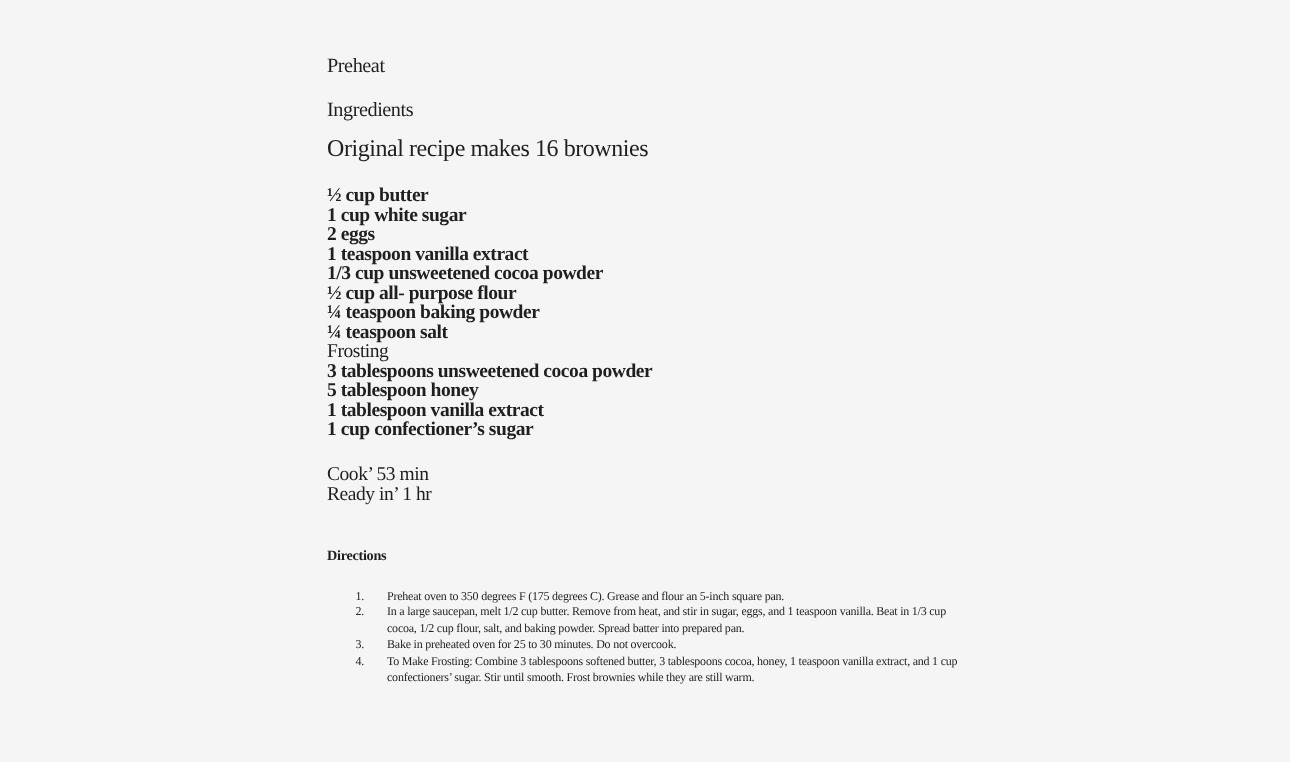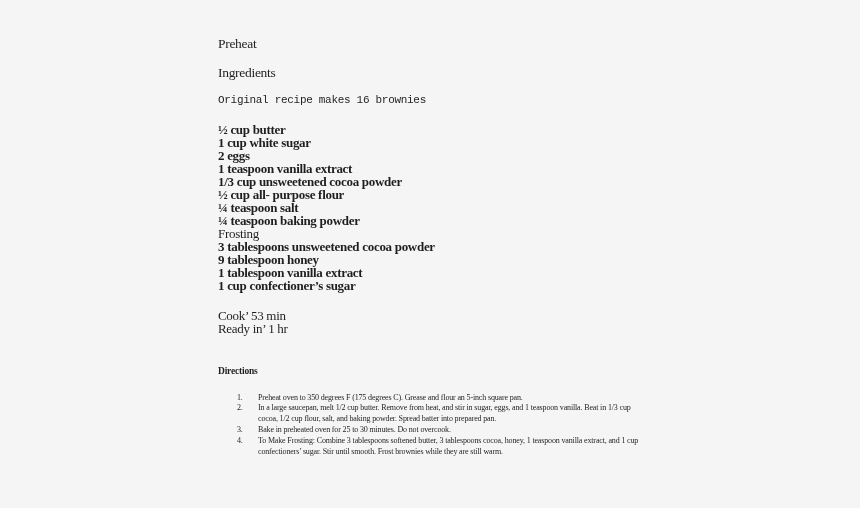--- a/index.html
+++ b/index.html
@@ -29,24 +29,23 @@
     letter-spacing: -0.3px;
   }
   .ing-heading {
     margin: 15px 0 0 0;
     font-size: 13.5px;
     line-height: 14px;
     letter-spacing: -0.3px;
   }
   .yield {
     margin: 13px 0 0 0;
-    font-size: 11px;
+    font-size: 16px;
     line-height: 14px;
     letter-spacing: -0.3px;
-    font-family: Liberation Mono, monospace;
   }
   .ingredients-block {
     margin-top: 16px;
   }
   .plain-list {
     list-style: none;
     margin: 0;
     padding: 0;
     font-weight: bold;
   }
@@ -110,27 +109,27 @@
   <p class="yield">Original recipe makes 16 brownies</p>
 
   <div class="ingredients-block">
     <ul class="plain-list">
         <li>½ cup butter</li>
         <li>1 cup white sugar</li>
         <li>2 eggs</li>
         <li>1 teaspoon vanilla extract</li>
         <li>1/3 cup unsweetened cocoa powder</li>
         <li>½ cup all- purpose flour</li>
+        <li>¼ teaspoon baking powder</li>
         <li>¼ teaspoon salt</li>
-        <li>¼ teaspoon baking powder</li>
       </ul>
     <p class="frosting-label">Frosting</p>
     <ul class="plain-list">
         <li>3 tablespoons unsweetened cocoa powder</li>
-        <li>9 tablespoon honey</li>
+        <li>5 tablespoon honey</li>
         <li>1 tablespoon vanilla extract</li>
         <li>1 cup confectioner’s sugar</li>
       </ul>
   </div>
 
   <div class="times">
       <div>Cook’ 53 min</div>
       <div>Ready in’ 1 hr</div>
     </div>
 

